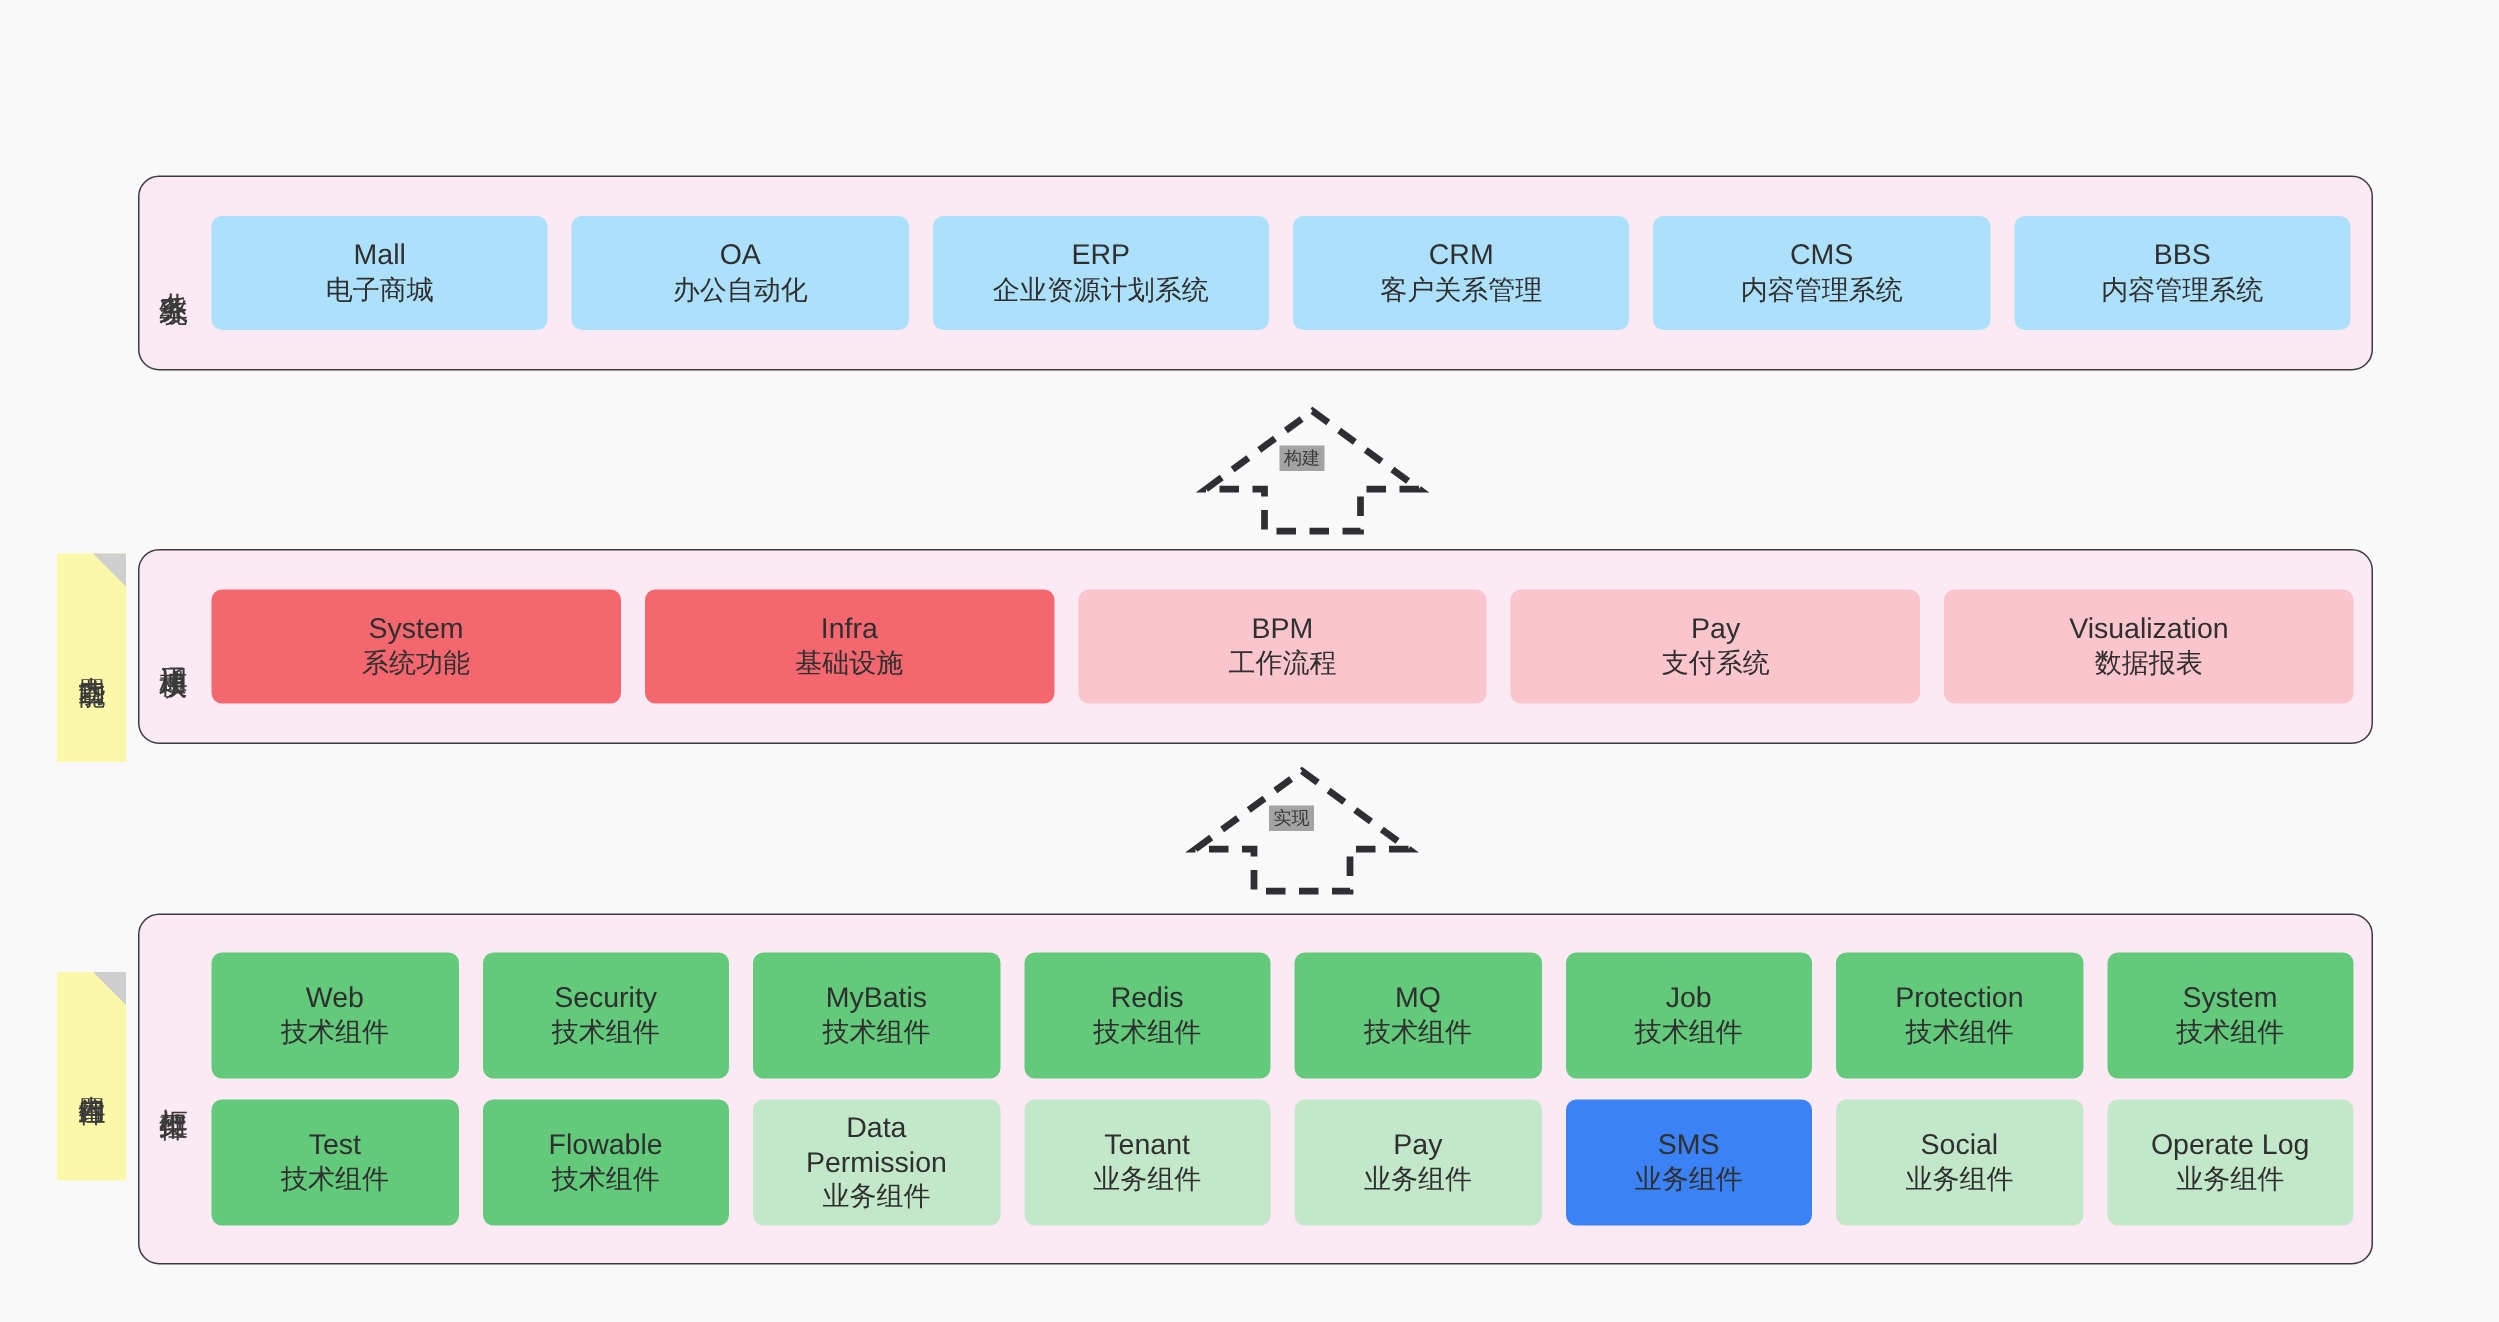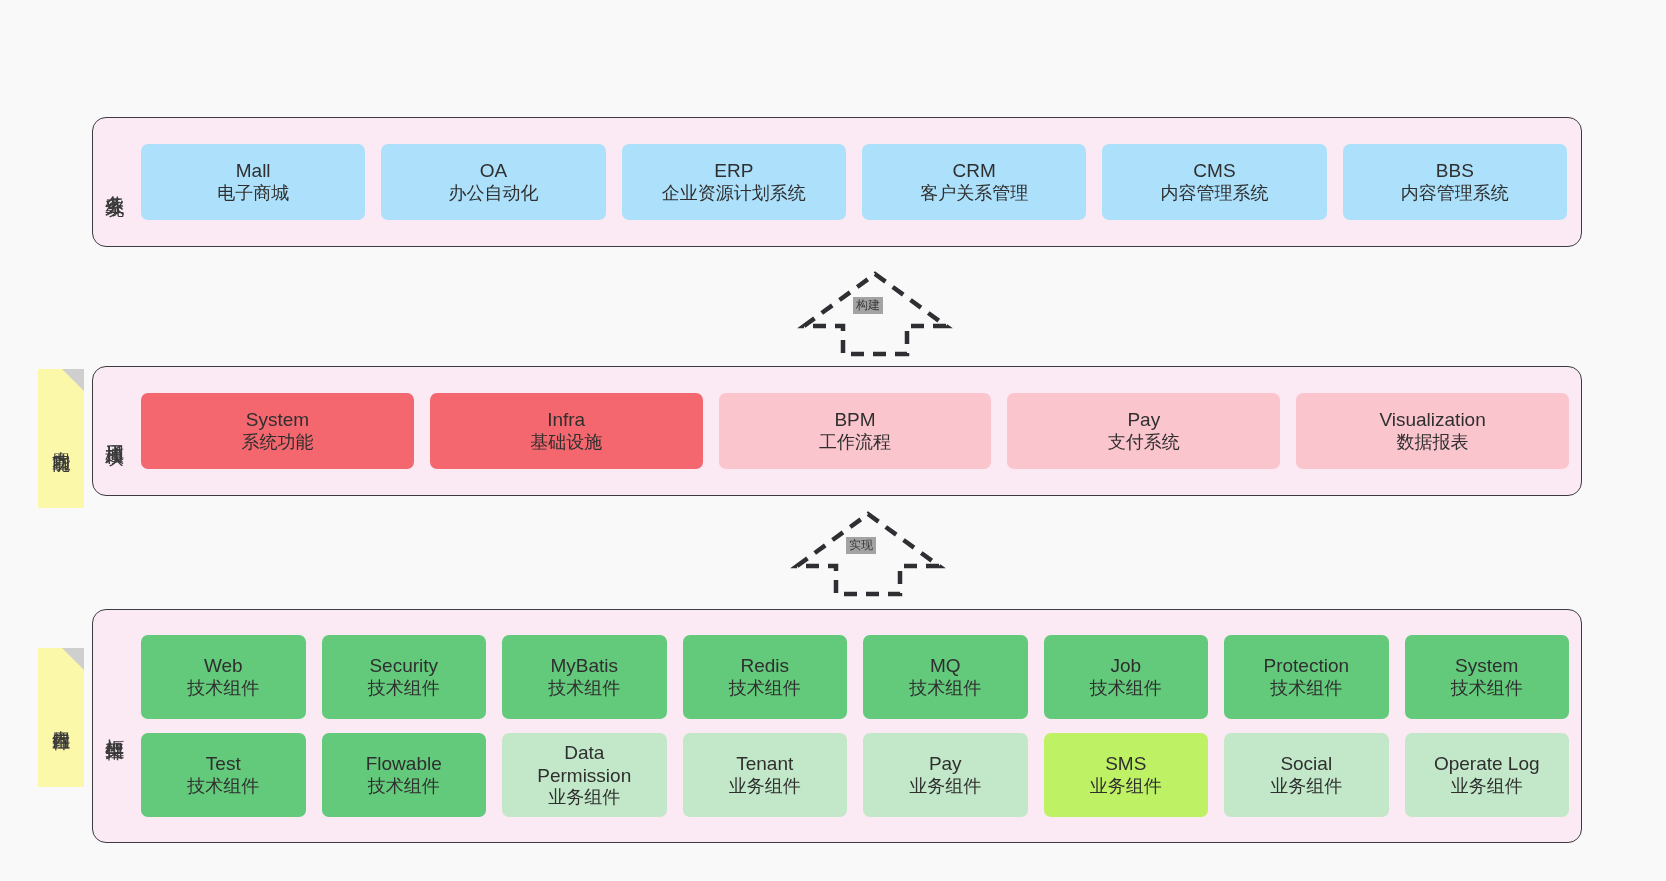--- a/index.html
+++ b/index.html
@@ -310,21 +310,21 @@
           <span class="t3">业务组件</span>
         </div>
         <div class="cell" style="background:#c2e8c9">
           <span class="t1">Tenant</span>
           <span class="t2">业务组件</span>
         </div>
         <div class="cell" style="background:#c2e8c9">
           <span class="t1">Pay</span>
           <span class="t2">业务组件</span>
         </div>
-        <div class="cell" style="background:#bef264">
+        <div class="cell" style="background:#3b82f6">
           <span class="t1">SMS</span>
           <span class="t2">业务组件</span>
         </div>
         <div class="cell" style="background:#c2e8c9">
           <span class="t1">Social</span>
           <span class="t2">业务组件</span>
         </div>
         <div class="cell" style="background:#c2e8c9">
           <span class="t1">Operate Log</span>
           <span class="t2">业务组件</span>

